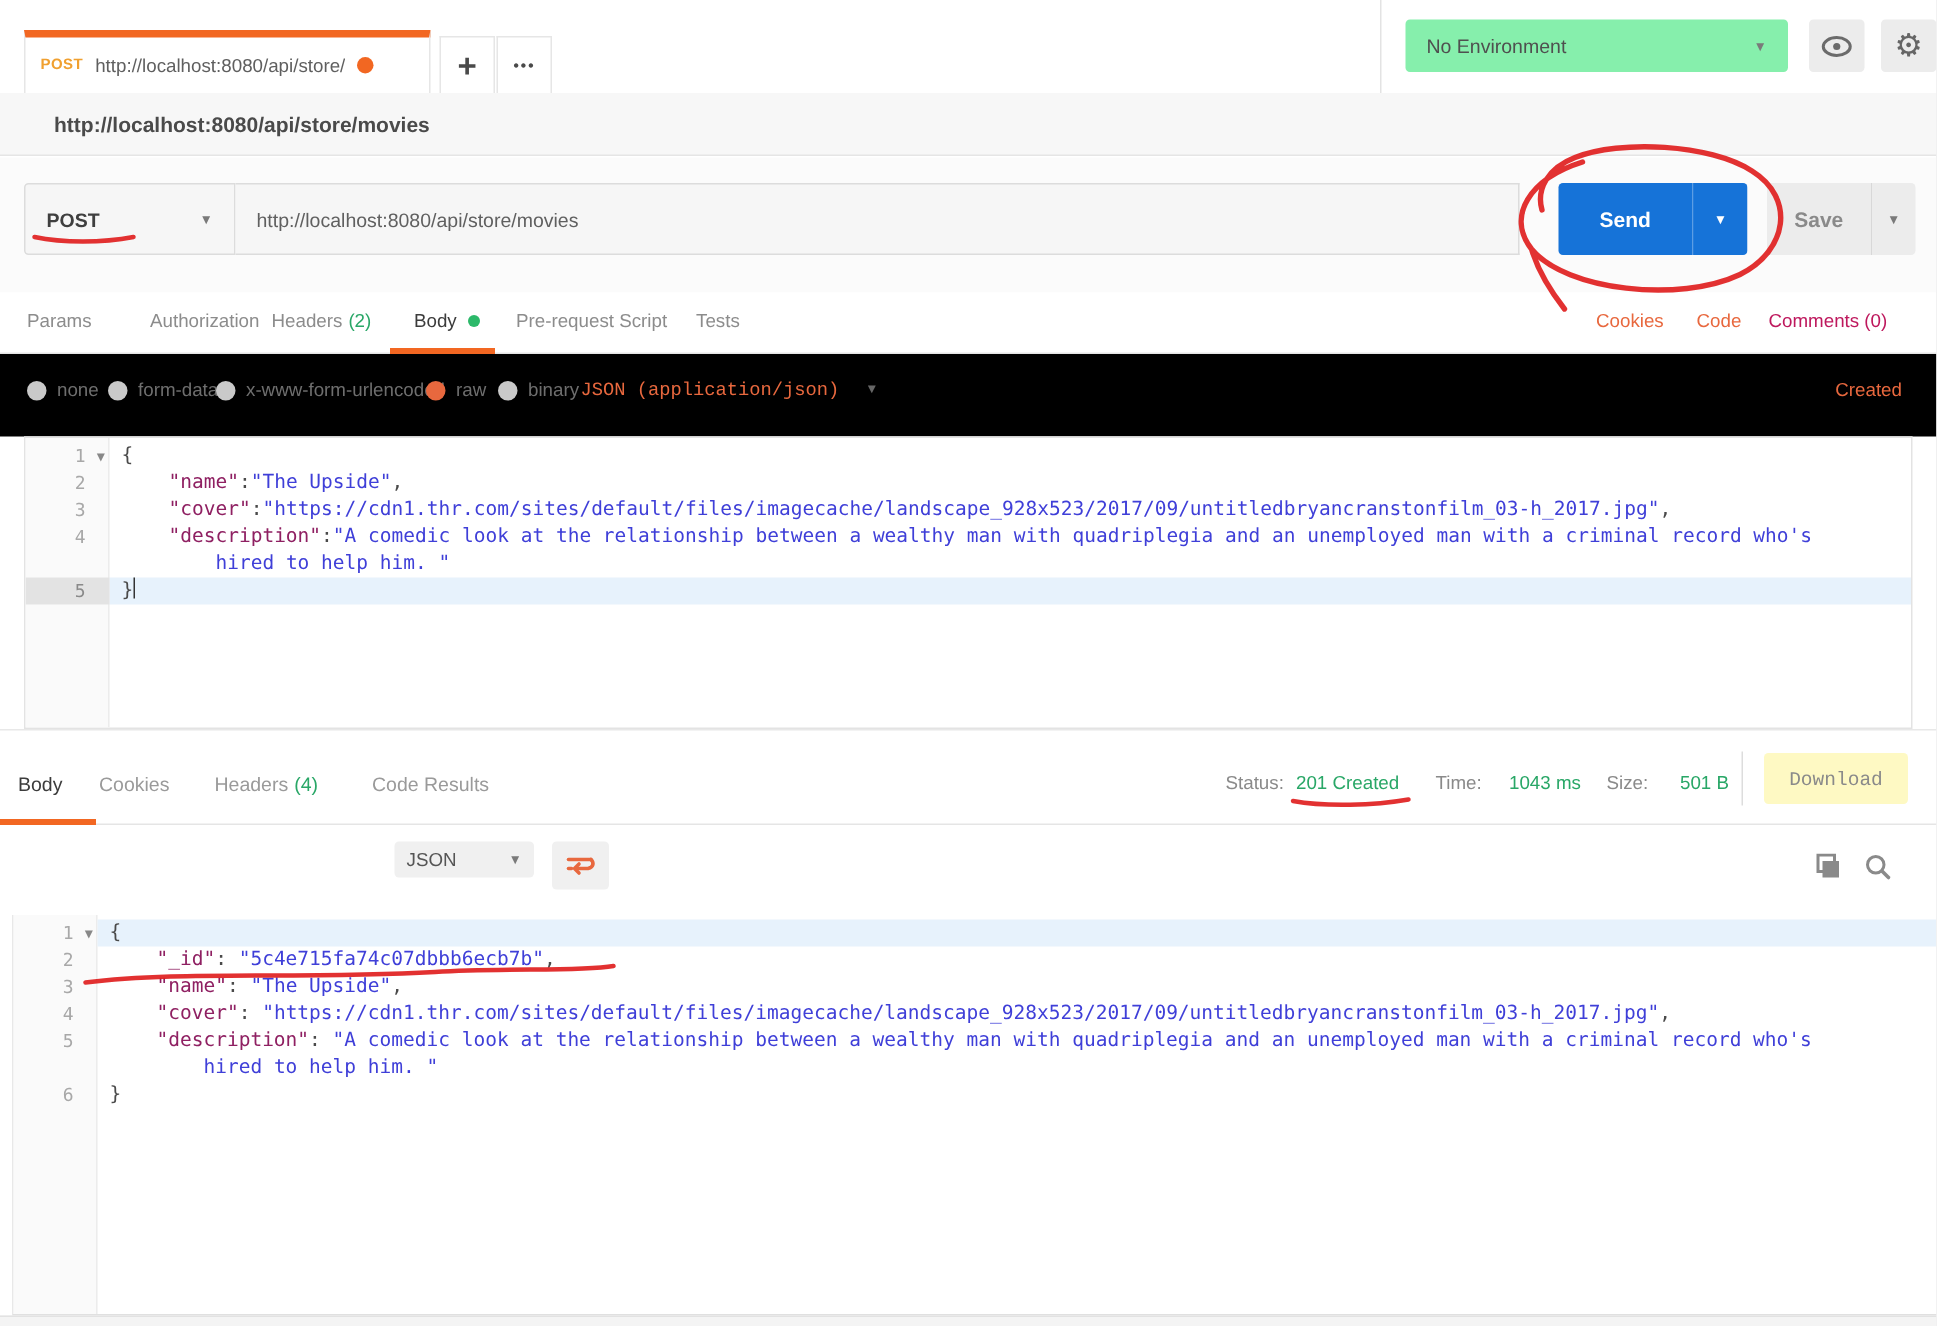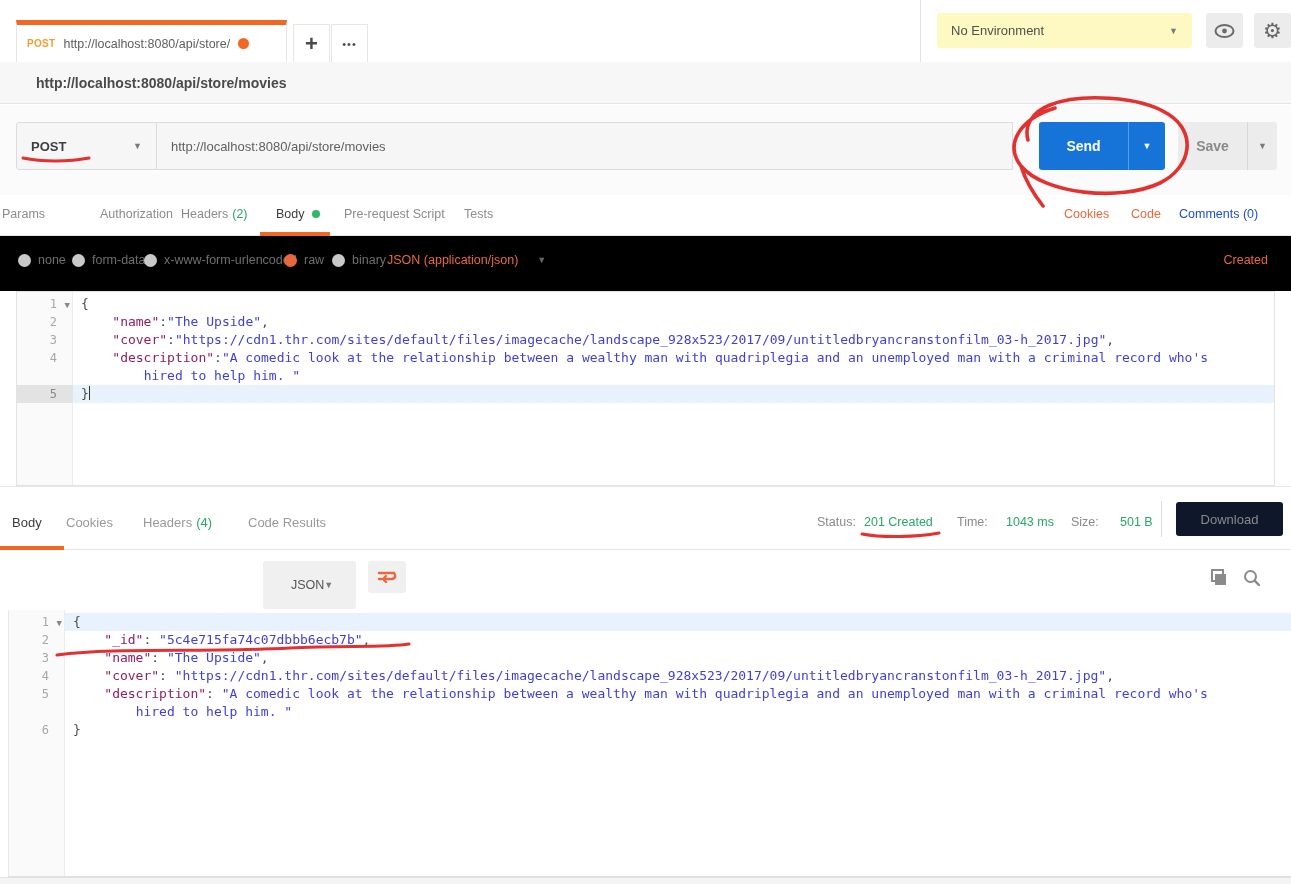--- a/index.html
+++ b/index.html
@@ -12,21 +12,21 @@
   .req-tab { position:absolute; left:16px; top:20px; width:271px; height:42px; background:#fff;
              border:1px solid #e6e6e6; border-bottom:none; border-top:5px solid #F26722;
              display:flex; align-items:center; gap:8px; padding:0 10px; }
   .tab-method { color:#F0A030; font-size:10px; font-weight:bold; letter-spacing:.3px; }
   .tab-url { font-size:12.5px; color:#5f5f5f; white-space:nowrap; overflow:hidden; }
   .tab-dot { width:11px; height:11px; border-radius:50%; background:#F26722; flex:none; }
   .mini-tab { position:absolute; top:24px; width:37px; height:38px; border:1px solid #e6e6e6; border-bottom:none;
               background:#fff; color:#555; display:flex; align-items:center; justify-content:center; }
   .mini-plus { left:293px; font-size:22px; font-weight:bold; color:#4a4a4a; }
   .mini-more { left:331px; font-size:11px; letter-spacing:1px; color:#4a4a4a; }
-  .env-box { position:absolute; left:937px; top:13px; width:255px; height:35px; background:#fef9c3; border-radius:3px;
+  .env-box { position:absolute; left:937px; top:13px; width:255px; height:35px; background:#86efac; border-radius:3px;
              display:flex; align-items:center; justify-content:space-between; padding:0 14px; font-size:13px; color:#4f4f4f; }
   .chev { font-size:9px; color:#7a7a7a; }
   .icon-box { position:absolute; top:13px; width:37px; height:35px; background:#ececec; border-radius:3px;
               display:flex; align-items:center; justify-content:center; }
   .eye-box { left:1206px; } .gear-box { left:1254px; }
   .gear-glyph { font-size:21px; color:#666; line-height:1; }
 
   
   .title-strip { position:absolute; top:62px; left:0; right:0; height:42px; background:#f7f7f7;
                  border-bottom:1px solid #e5e5e5; display:flex; align-items:center; padding-left:36px;
@@ -50,28 +50,28 @@
 
   
   .request-tabs { position:absolute; top:195px; left:0; right:0; height:41px; border-bottom:1px solid #e5e5e5;
                   font-size:12.5px; color:#8c8c8c; background:#fff; }
   .rt { position:absolute; top:12px; white-space:nowrap; }
   .rt-count { color:#29A767; margin-left:4px; }
   .rt-active { color:#3c3c3c; }
   .body-dot { display:inline-block; width:8px; height:8px; border-radius:50%; background:#2CB96A; margin-left:7px; }
   .rt-underline { position:absolute; left:260px; bottom:-1px; width:70px; height:4px; background:#F26722; }
   .rt-link { color:#E8683E; }
-  .rt-link-muted { color:#1d4ed8; }
+  .rt-link-muted { color:#be185d; }
 
   
   .body-modes { position:absolute; top:236px; left:0; right:0; height:55px; background:#000000; font-size:12.5px; color:#6e6e6e; }
   .mode { position:absolute; top:17px; display:flex; align-items:center; gap:7px; white-space:nowrap; }
   .radio { width:13px; height:13px; border-radius:50%; background:#c9c9c9; flex:none; }
   .radio.sel { background:#E8683E; }
-  .json-dd { color:#E8683E; }
+  .json-dd { color:#E8683E;font-family:Liberation Mono, monospace; }
   .json-dd .chev { margin-left:12px; color:#666; }
   .beautify { position:absolute; right:23px; top:17px; color:#E8683E; }
 
   
   .editor { position:absolute; background:#fff; font-family:"DejaVu Sans Mono", monospace;
             font-size:13px; line-height:18px; overflow:hidden; }
   .editor1 { left:16px; top:291px; width:1259px; height:195px; border:1px solid #e3e3e3; padding-top:3px; }
   .editor2 { left:8px; top:610px; width:1283px; height:267px; border-left:1px solid #e8e8e8;
              border-bottom:1px solid #e0e0e0; padding-top:3px; }
   .gutter-col { position:absolute; left:0; top:0; bottom:0; width:56px; background:#fafafa; border-right:1px solid #ececec; }
@@ -89,31 +89,31 @@
 
   
   .response-meta { position:absolute; top:486px; left:0; right:0; height:64px; background:#fff;
                    border-top:1px solid #e8e8e8; border-bottom:1px solid #e5e5e5; font-size:13px; }
   .rm { position:absolute; top:28px; color:#9a9a9a; white-space:nowrap; }
   .rm-active { color:#3c3c3c; }
   .rm-underline { position:absolute; left:0; bottom:-1px; width:64px; height:4px; background:#F26722; }
   .meta-label { color:#8a8a8a; font-size:12.5px; }
   .meta-val { color:#29A767; font-size:12.5px; }
   .meta-divider { position:absolute; left:1161px; top:14px; height:36px; border-left:1px solid #ddd; }
-  .download-btn { position:absolute; left:1176px; top:15px; width:107px; height:34px; background:#0f172a; border-radius:3px;
-                  display:flex; align-items:center; justify-content:center; color:#8a8a8a; font-size:13px; }
+  .download-btn { position:absolute; left:1176px; top:15px; width:96px; height:34px; background:#fef9c3; border-radius:3px;
+                  display:flex; align-items:center; justify-content:center; color:#8a8a8a; font-size:13px;font-family:Liberation Mono, monospace; }
 
   
   .response-toolbar { position:absolute; top:550px; left:0; right:0; height:60px; background:#fff; }
   .seg { position:absolute; left:40px; top:11px; height:32px; background:#f0f0f0; border-radius:3px;
          display:flex; align-items:center; font-size:12.5px; color:#9a9a9a; }
   .seg span { padding:0 14px; }
   .seg .seg-active { color:#3c3c3c; }
-  .fmt-dd { position:absolute; left:263px; top:11px; width:93px; height:48px; background:#f0f0f0; border-radius:3px;
-            display:flex; align-items:center; justify-content:space-between; padding:0 28px; color:#555; font-size:12.5px; }
+  .fmt-dd { position:absolute; left:263px; top:11px; width:93px; height:24px; background:#f0f0f0; border-radius:3px;
+            display:flex; align-items:center; justify-content:space-between; padding:0 8px; color:#555; font-size:12.5px; }
   .wrap-btn { position:absolute; left:368px; top:11px; width:38px; height:32px; background:#f0f0f0; border-radius:3px;
               display:flex; align-items:center; justify-content:center; }
   .tool-icon { position:absolute; top:16px; width:24px; height:24px; display:flex; align-items:center; justify-content:center; }
   .copy-pos { left:1206px; } .search-pos { left:1240px; }
 
   .footer { position:absolute; left:0; right:0; bottom:0; height:7px; background:#f4f4f4; border-top:1px solid #e2e2e2; }
 
   
   .annotations { position:absolute; inset:0; width:1291px; height:884px; pointer-events:none; z-index:50; }
 </style>
@@ -160,21 +160,21 @@
     <div class="ctl send-caret">
         <span class="chev" style="color:#fff">▼</span>
       </div>
     <div class="ctl save-btn">Save</div>
     <div class="ctl save-caret">
         <span class="chev">▼</span>
       </div>
   </div>
 
   <div class="request-tabs">
-    <span class="rt" style="left:2px">Params</span>
+    <span class="rt" style="left:18px">Params</span>
     <span class="rt" style="left:100px">Authorization</span>
     <span class="rt" style="left:181px"><span>Headers</span><span class="rt-count">(2)</span></span>
     <span class="rt rt-active" style="left:276px"><span>Body</span><span class="body-dot"></span></span>
     <span class="rt" style="left:344px">Pre-request Script</span>
     <span class="rt" style="left:464px">Tests</span>
     <div class="rt-underline"></div>
     <span class="rt rt-link" style="left:1064px">Cookies</span>
     <span class="rt rt-link" style="left:1131px">Code</span>
     <span class="rt rt-link-muted" style="left:1179px">Comments (0)</span>
   </div>

